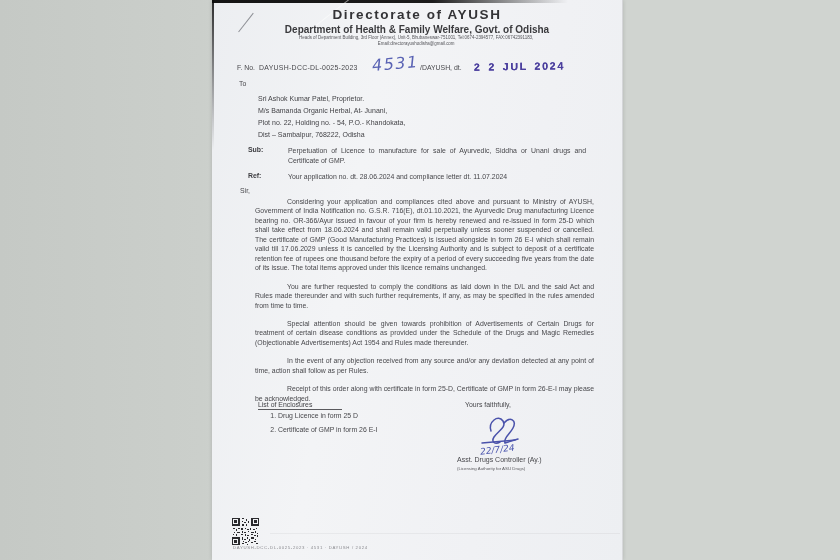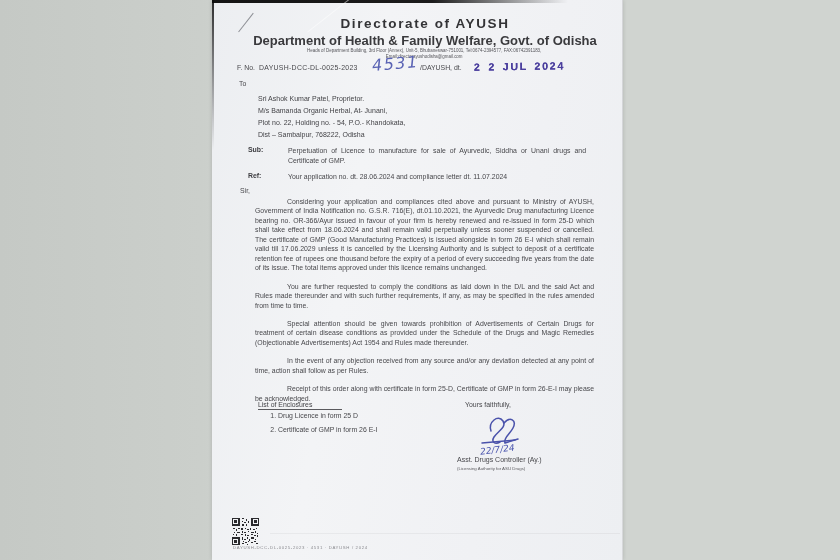--- a/index.html
+++ b/index.html
@@ -12,24 +12,24 @@
     box-shadow:0 0 4px rgba(0,0,0,0.15);}
   
   .top-edge{position:absolute;top:0;left:0;width:356px;height:3px;
     background:linear-gradient(to right,#141414 0%,#1c1c1c 62%,rgba(20,20,20,0) 100%);}
   .left-edge{position:absolute;top:0;left:0;width:2px;height:150px;
     background:linear-gradient(to bottom,rgba(10,10,10,.85),rgba(10,10,10,0));}
   .crease-a{position:absolute;top:10px;left:88px;width:70px;height:1px;background:rgba(255,255,255,.5);transform:rotate(-38deg);}
   .crease-b{position:absolute;top:533px;left:58px;width:350px;height:1px;background:rgba(60,60,70,.06);}
   .pencil-mark{position:absolute;top:22px;left:22px;width:24px;height:1.2px;background:#8e9096;transform:rotate(-52deg);}
   
-  .letterhead{position:absolute;top:16px;left:0;width:100%;text-align:center;color:#2e2e30;margin-left:8px;}
+  .letterhead{position:absolute;top:7px;left:0;width:100%;text-align:center;color:#2e2e30;}
   .lh-title{font-size:13.5px;font-weight:bold;letter-spacing:1.6px;color:#333336;}
   .lh-sub{margin-top:4px;font-size:7.2px;font-weight:bold;color:#3a3a3d;}
-  .lh-dept{margin-top:1.5px;font-size:13px;font-weight:bold;color:#3a3a3d;}
+  .lh-dept{margin-top:1.5px;font-size:10px;font-weight:bold;color:#3a3a3d;}
   .micro-center{width:166%;transform:scale(0.6);transform-origin:0 0;text-align:center;
     font-size:7.4px;color:#55555a;line-height:9px;}
   
   .refrow{position:absolute;top:60px;left:0;width:100%;height:20px;font-size:6.9px;color:#48484c;}
   .fno-label{position:absolute;left:25px;top:4px;}
   .fno-value{position:absolute;left:47px;top:4px;letter-spacing:.3px;}
   .hand-no{position:absolute;left:160px;top:-6px;font-size:16px;font-style:italic;
     color:#5a63b4;transform:rotate(-5deg);letter-spacing:1.5px;font-family:"DejaVu Sans",sans-serif;}
   .fno-suffix{position:absolute;left:208px;top:4px;}
   .date-stamp{position:absolute;left:262px;top:0px;font-size:10.5px;font-weight:bold;

